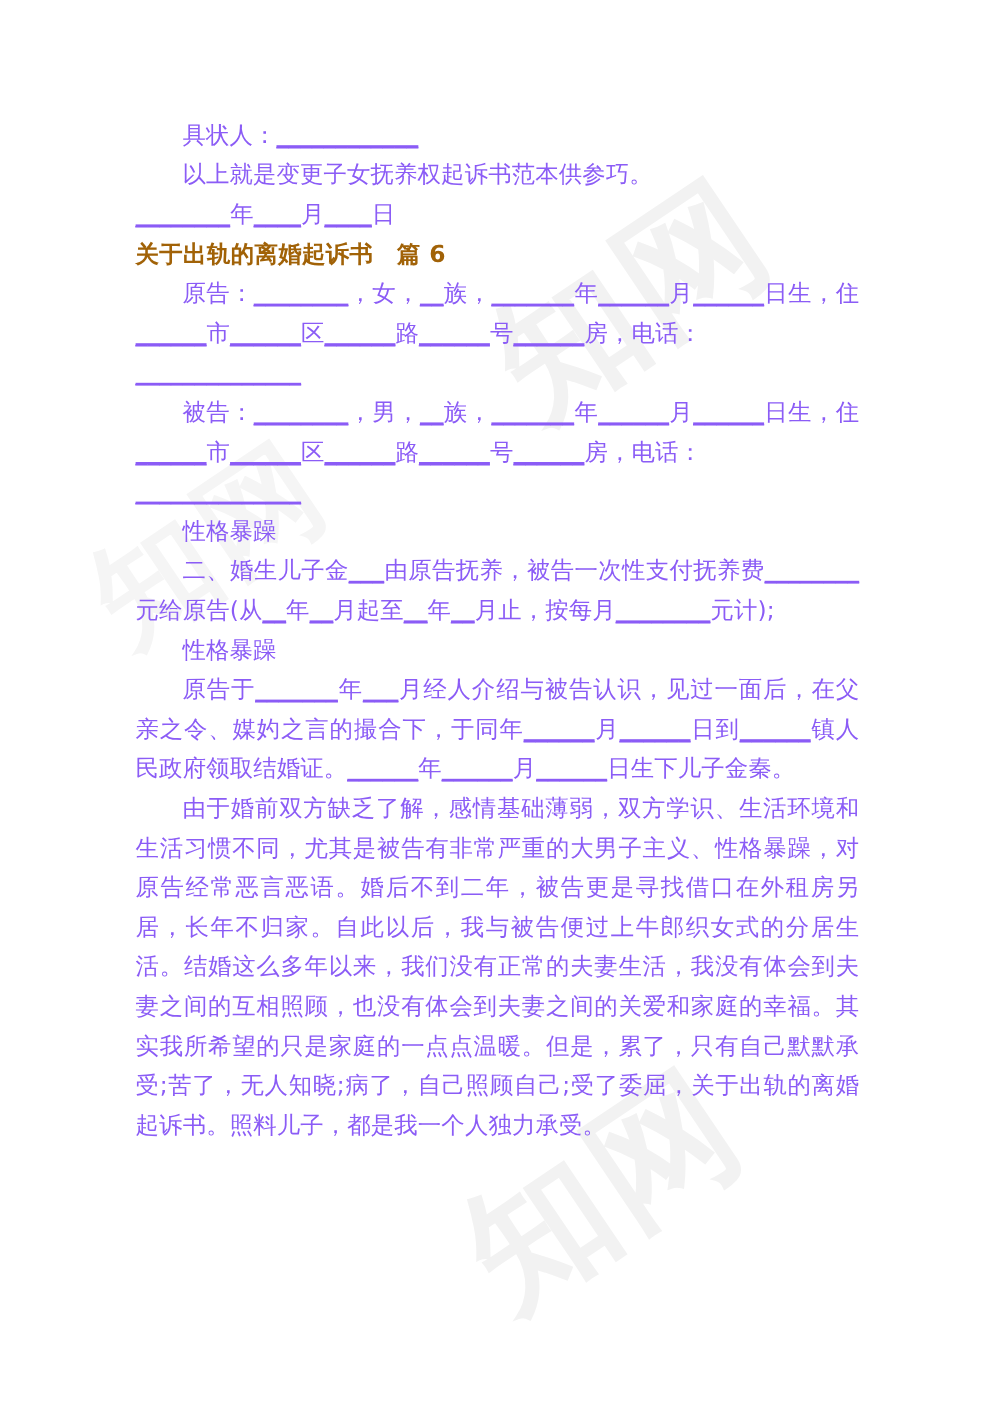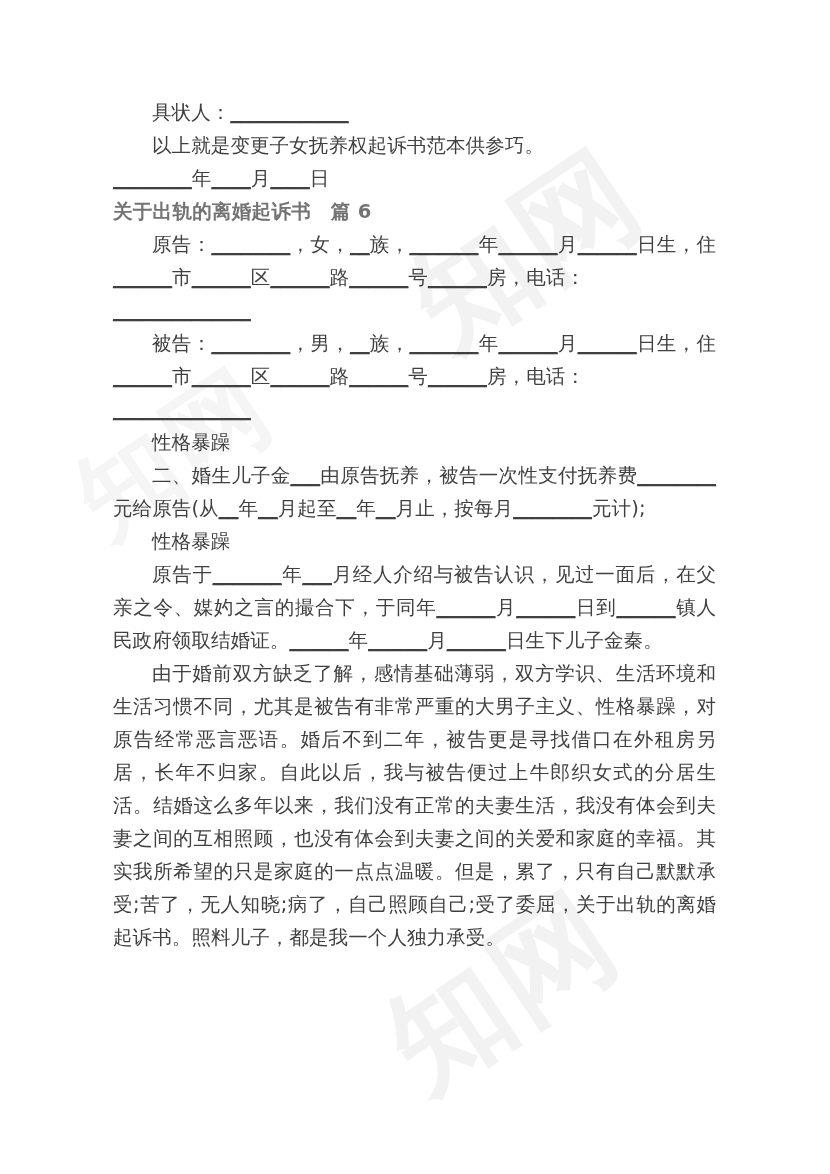--- a/index.html
+++ b/index.html
@@ -58,34 +58,34 @@
   .content {
     position: absolute;
     left: 113px;
     top: 96px;
     width: 603px;
     z-index: 2;
   }
 
   .line,
   .para {
-    color: #404040;
+    color: #8b5cf6;
     font-size: 19.5px;
     line-height: 33px;
     text-align: justify;
     text-justify: inter-ideograph;
     letter-spacing: 0.1px;
     margin: 0;
     word-break: break-all;
   }
 
   .indent { text-indent: 2em; }
 
   .heading {
-    color: #737373;
+    color: #a16207;
     font-size: 19.5px;
     font-weight: 700;
     line-height: 33px;
     margin: 0;
     letter-spacing: 0.3px;
   }
 
   
   .blank {
     text-decoration: underline;

